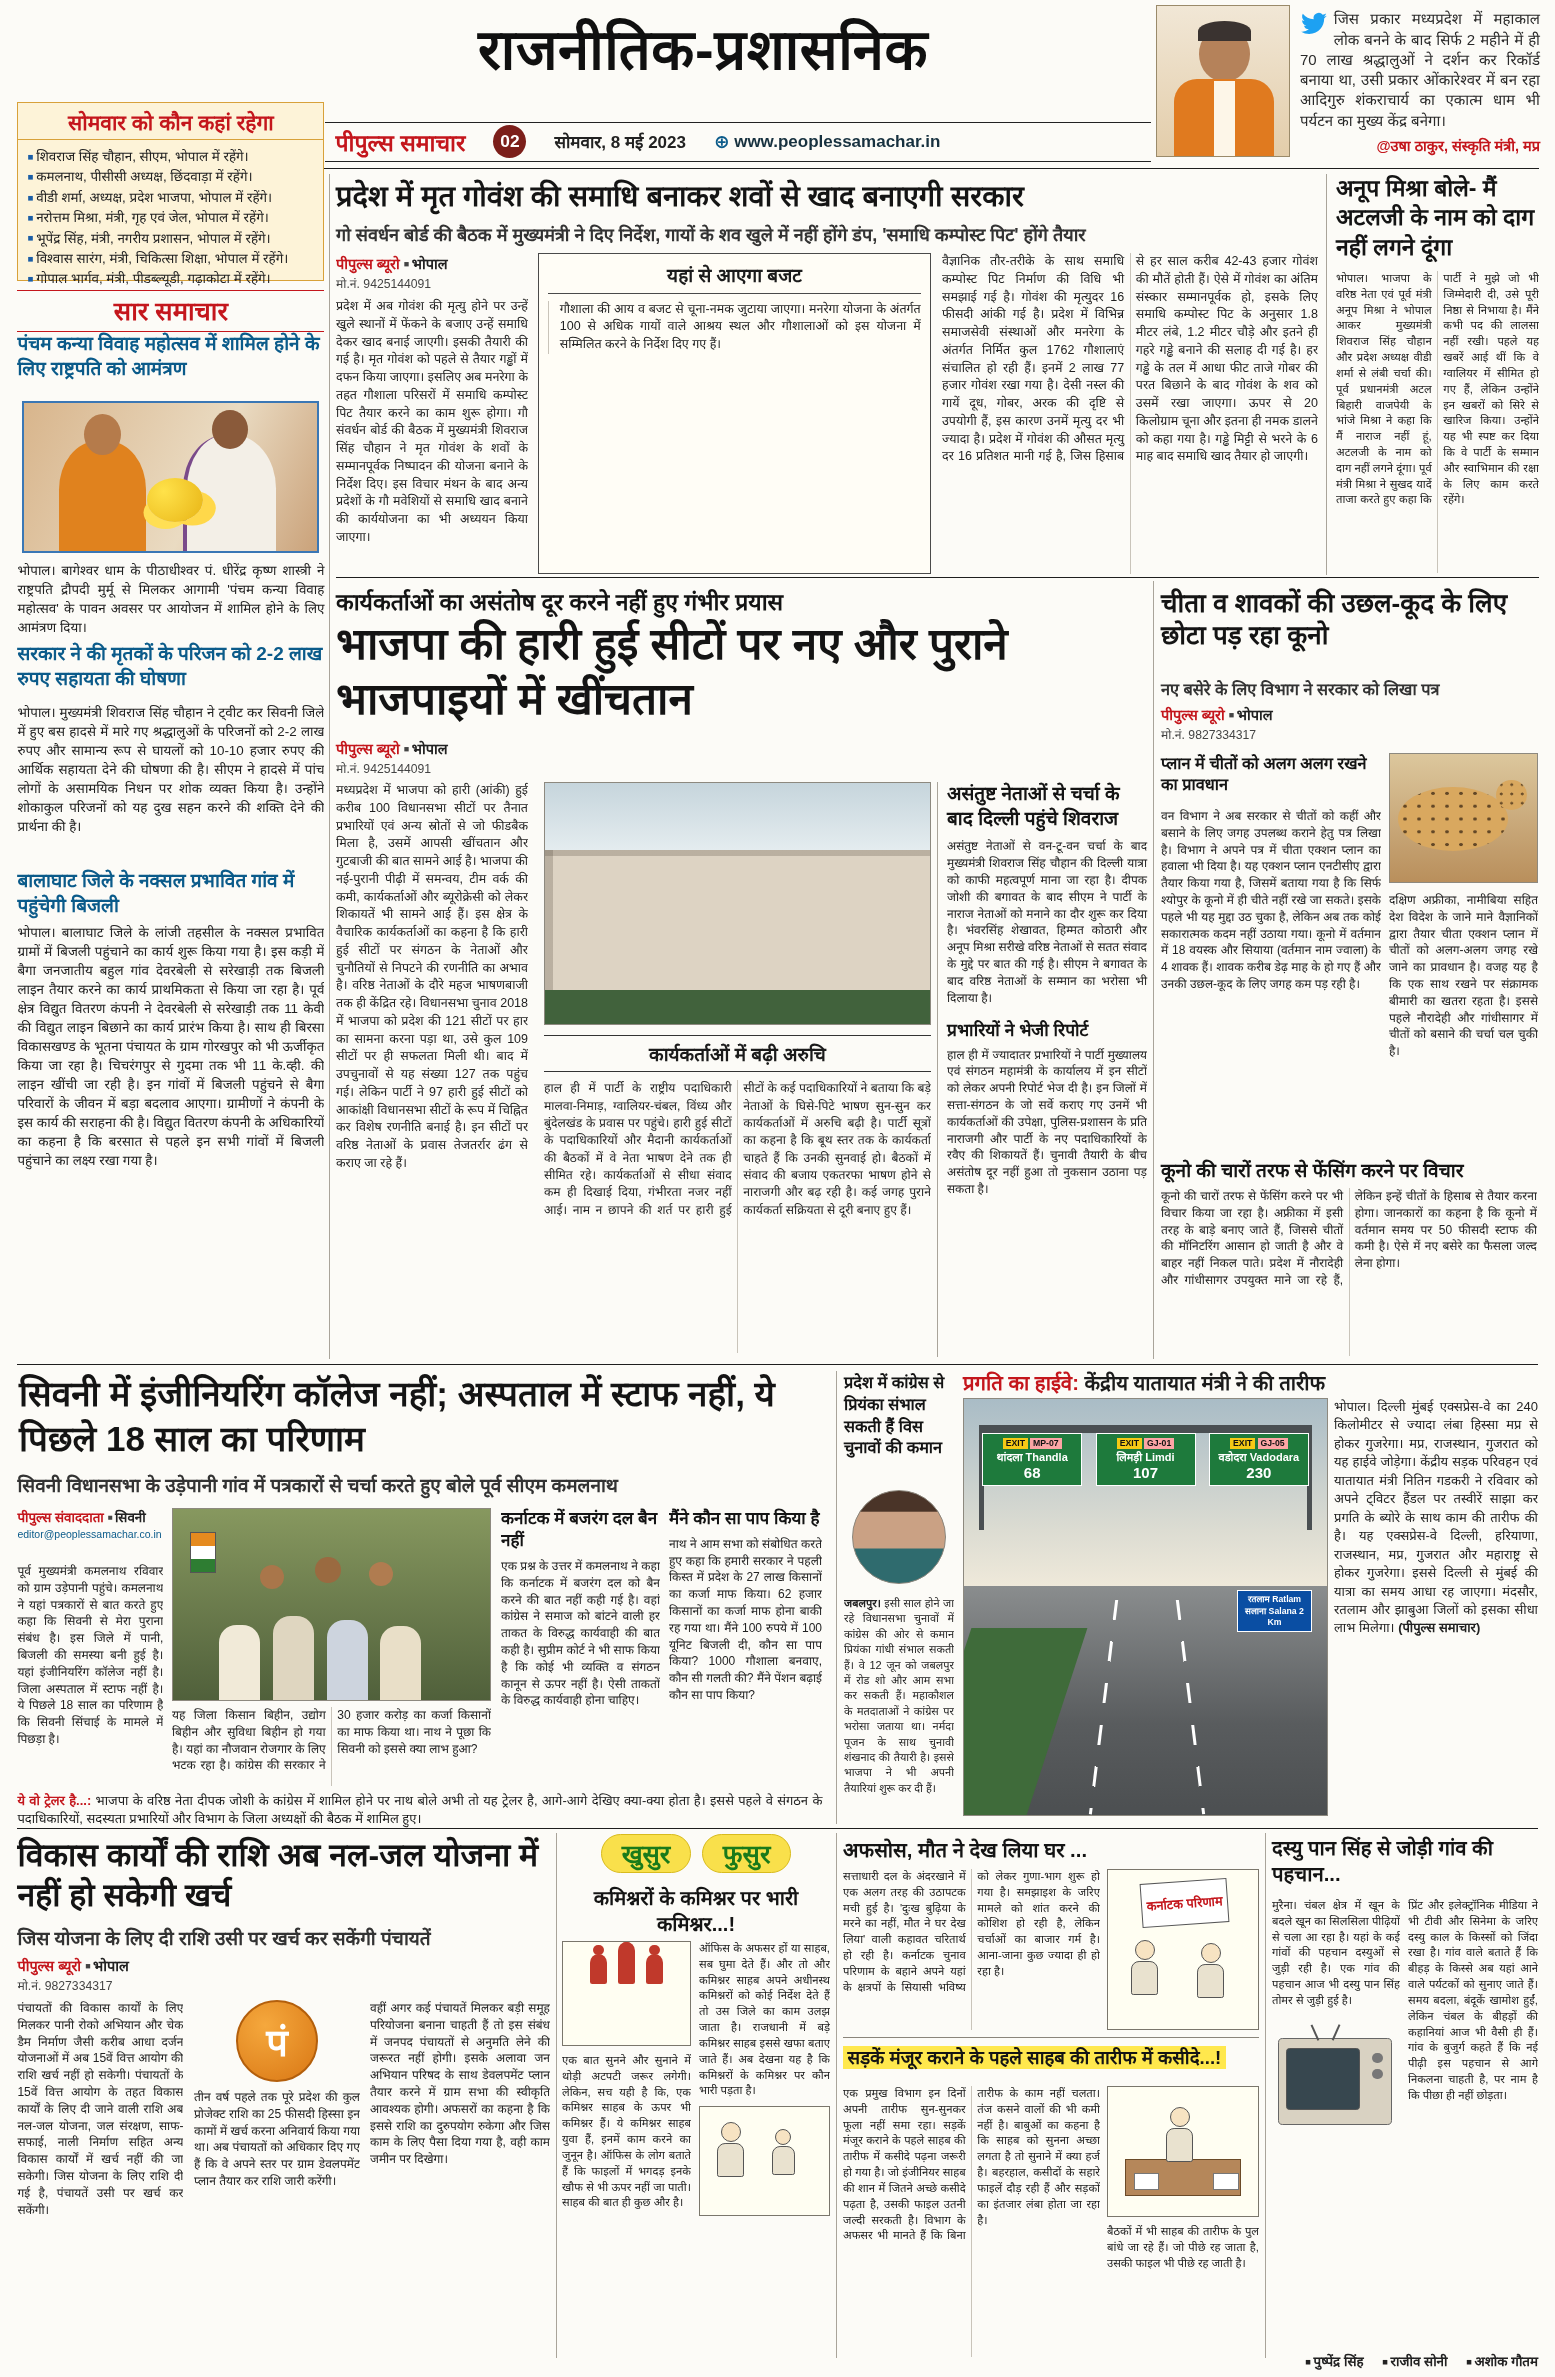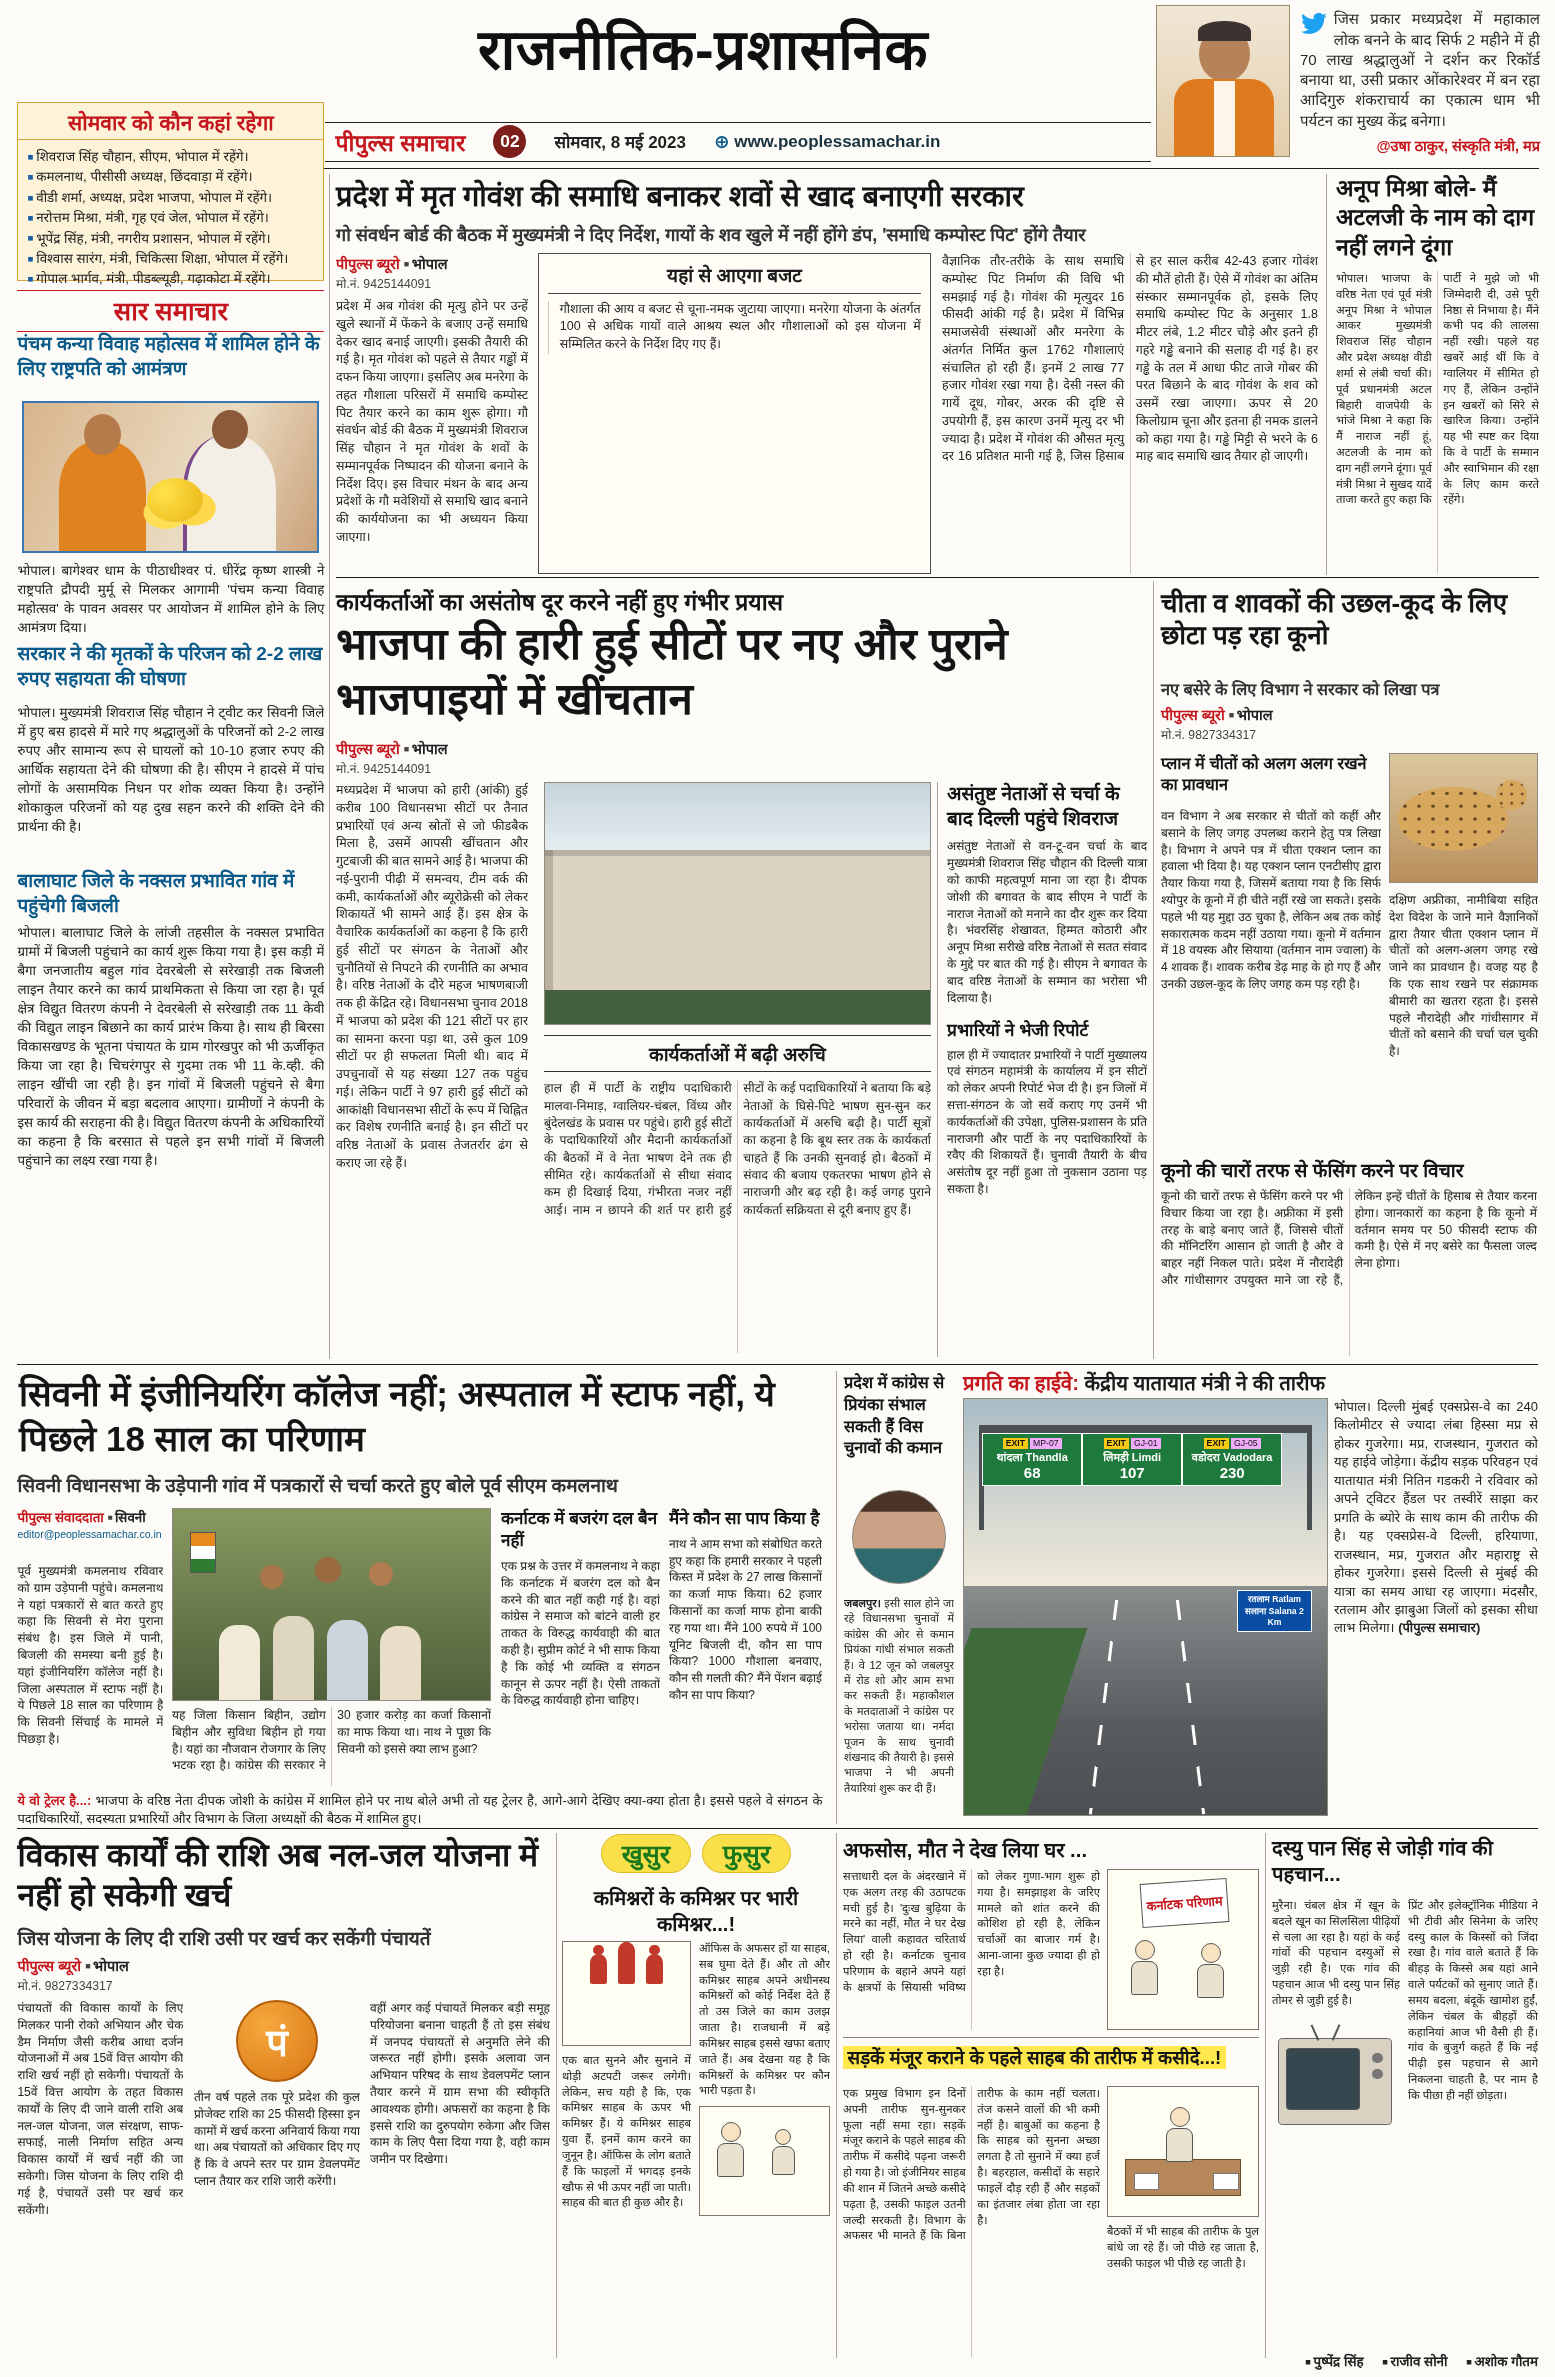--- a/index.html
+++ b/index.html
@@ -43,25 +43,25 @@
 
 .boxed{border:1.2px solid #4a4a4a;padding:8.1px 9.3px;background:#fffdf6;}
 .box-title{font-size:19px;font-weight:bold;text-align:center;border-bottom:1.2px solid #4a4a4a;padding-bottom:4.6px;margin-bottom:7px;}
 .rule-head{font-size:19px;font-weight:bold;text-align:center;border-top:1.2px solid #333;border-bottom:1.2px solid #333;padding:4.6px 0;}
 
 .hw-sky{position:absolute;inset:0 0 55% 0;background:linear-gradient(#a9bcc6,#dcdcd2 70%,#efe9da);}
 .hw-road{position:absolute;inset:45% 0 0 0;background:linear-gradient(#8a8d8e,#595c5e 60%,#4c4f51);}
 .hw-median{position:absolute;left:-23px;bottom:0;width:116px;height:45%;background:#3f6b3a;transform:skewX(-18deg);}
 .hw-gantry{position:absolute;left:4%;right:4%;top:25.6px;height:8.1px;background:#4a4f52;}
 .hw-post{position:absolute;top:25.6px;width:5.8px;height:105px;background:#4a4f52;}
-.hw-signs{position:absolute;top:34px;left:5%;right:5%;display:flex;}
+.hw-signs{position:absolute;top:34px;left:5%;right:5%;display:flex;justify-content:space-between;}
 .hw-sign{width:100px;background:#1e7a3c;border:1.7px solid #fff;color:#fff;padding:3.5px;text-align:center;}
 .hw-sign-top{display:flex;gap:2.3px;justify-content:center;margin-bottom:2.3px;}
 .exit-chip{background:#f6c915;color:#111;font-size:8.7px;font-weight:bold;padding:0.6px 2.9px;}
-.route-chip{background:#f0abfc;color:#111;font-size:8.7px;font-weight:normal;padding:0.6px 2.9px;}
+.route-chip{background:#fca5a5;color:#111;font-size:8.7px;font-weight:bold;padding:0.6px 2.9px;}
 .hw-sign-name{font-size:11px;font-weight:bold;line-height:1.2;}
 .hw-sign-dist{font-size:15px;font-weight:bold;}
 .hw-small-sign{position:absolute;right:15px;top:46%;width:75px;background:#0a4ea3;border:1.2px solid #fff;color:#fff;font-size:8.7px;font-weight:bold;text-align:center;padding:2.9px;line-height:1.3;}
 .hw-lane{position:absolute;bottom:0;width:2.9px;height:52%;background:repeating-linear-gradient(#fff 0 20px,transparent 20px 42px);}
 
 .cartoon{position:absolute;background:#fffef2;border:0.6px solid #7a766c;overflow:hidden;}
 .fig-head{position:absolute;width:20px;height:20px;border:1.7px solid #555;border-radius:50%;background:#f7e3c2;}
 .fig-body{position:absolute;width:27px;height:34px;border:1.7px solid #555;border-radius:8.1px 8.1px 2.3px 2.3px;background:#e9e2cf;}
 .pawn{position:relative;display:inline-block;width:17.4px;height:30px;background:#c0392b;border-radius:8.7px 8.7px 2.3px 2.3px;margin:10.5px 4.1px 0;}
 .pawn::before{content:"";position:absolute;top:-9.3px;left:3.5px;width:10.5px;height:10.5px;border-radius:50%;background:#c0392b;}

